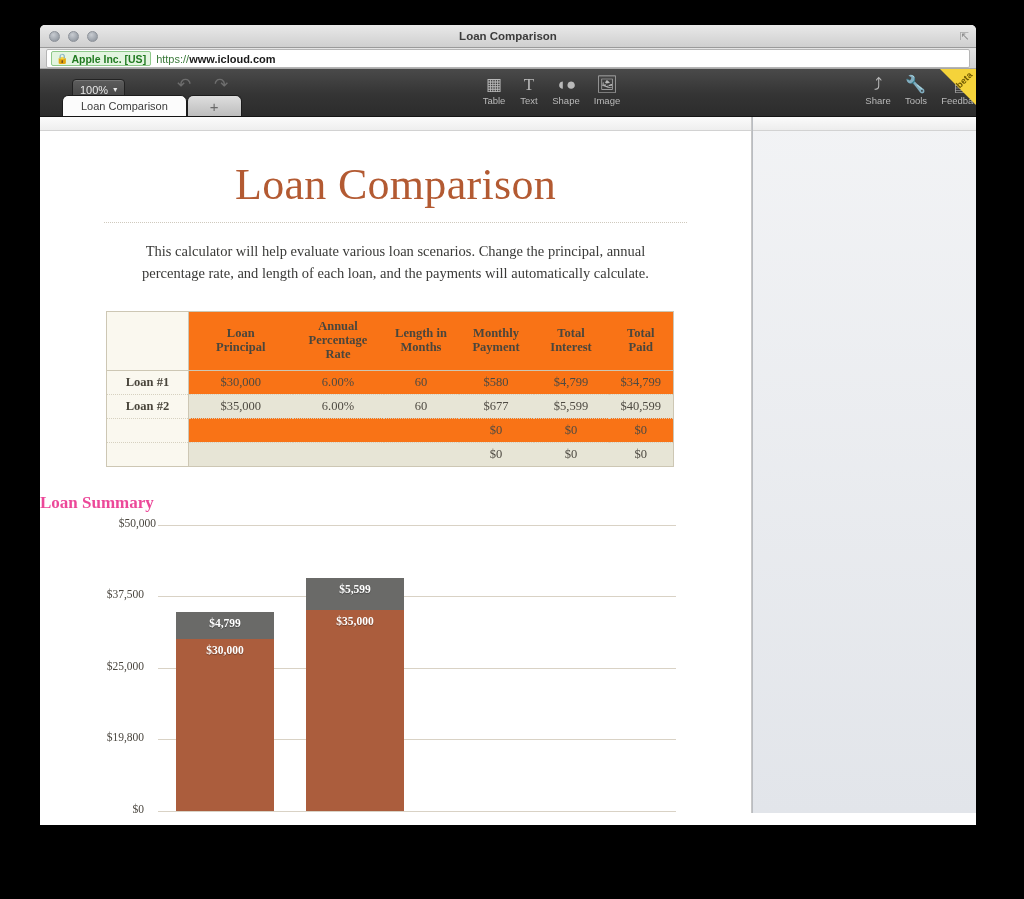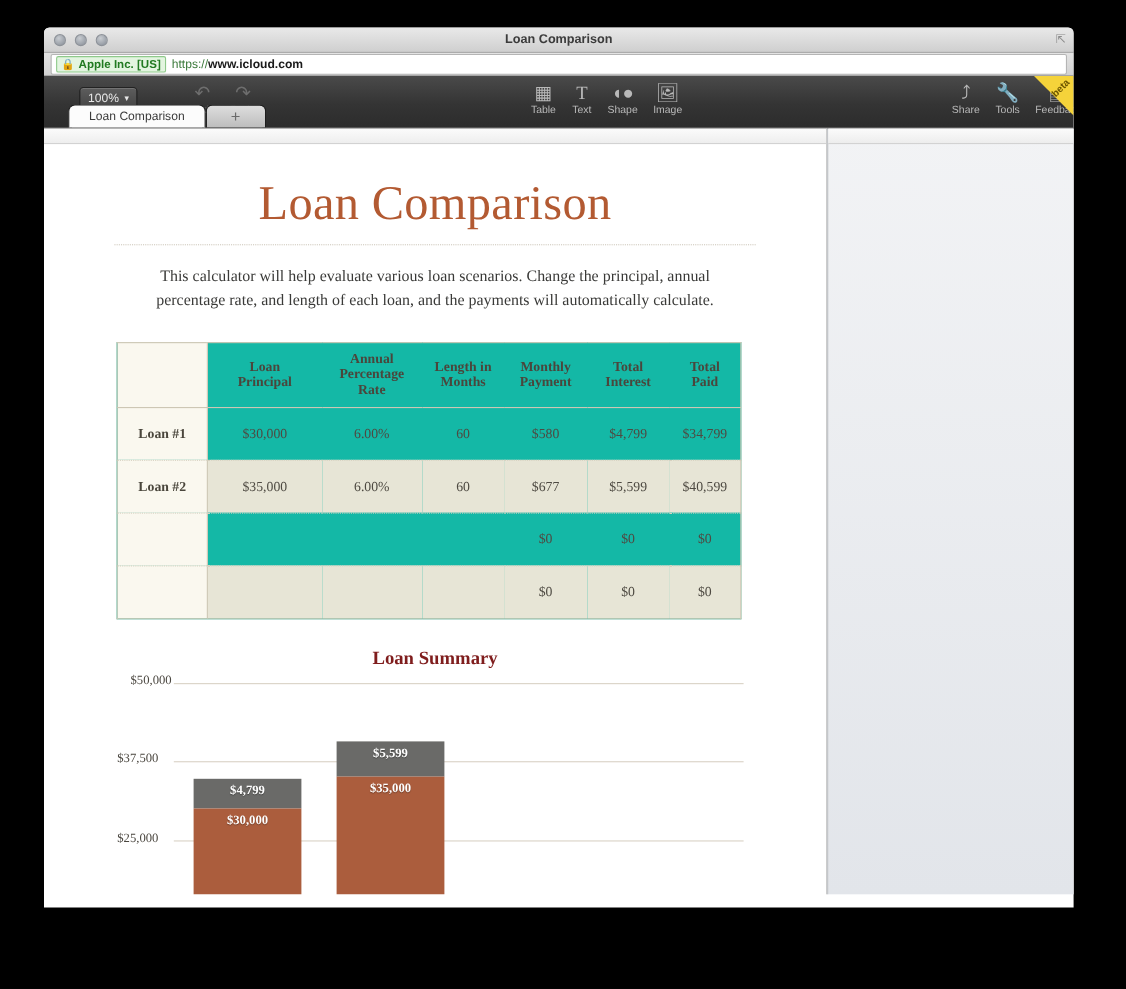--- a/index.html
+++ b/index.html
@@ -177,49 +177,49 @@
     font-size: 14.5px; color: #3a3a38; line-height: 1.5;
     text-align: center;
   }
 
   
   #loan-table {
     margin: 26px 0 0 66px;
     width: 568px;
     border-collapse: collapse;
     font-family: "Liberation Serif", serif;
-    background: #14b8a6;
+    background: #f97316;
     border: 1px solid #cdc7b4;
   }
   #loan-table th, #loan-table td {
     font-size: 12.5px; color: #4e4a42;
-    padding: 16px 6px; text-align: center;
+    padding: 4px 6px; text-align: center;
   }
   #loan-table thead th {
     font-weight: bold; color: #4a463c;
     padding: 7px 6px 8px; line-height: 1.15;
     border-bottom: 1px solid #cdc7b4;
   }
   #loan-table tbody tr.alt { background: #e7e5d6; }
   #loan-table tbody td { border-top: 1px dotted #d6d1c0; height: 22px; }
   #loan-table .rowhdr {
     font-weight: bold; color: #4a463c;
     border-right: 1px solid #cdc7b4;
     background: #faf8ef;
     width: 82px;
   }
   #loan-table tbody tr.alt .rowhdr { background: #faf8ef; }
   #loan-table thead .corner { background: #faf8ef; border-right: 1px solid #cdc7b4; }
 
   
   #chart { position: relative; margin-top: 26px; height: 360px; }
   #chart-title {
-    text-align: center;
-    font-family: "Liberation Serif", serif;
-    font-size: 17px; font-weight: bold; color: #7f1d1d;
+    text-align: left;
+    font-family: "Liberation Serif", serif;
+    font-size: 17px; font-weight: bold; color: #ec4899;
   }
   #plot { position: absolute; left: 0; top: 32px; width: 712px; height: 320px; }
   .gridline {
     position: absolute; left: 118px; width: 518px;
     height: 1px; background: #d9d2c5;
   }
   .ytick {
     position: absolute; right: 0; width: 112px;
     text-align: right;
     font-family: "Liberation Serif", serif;

